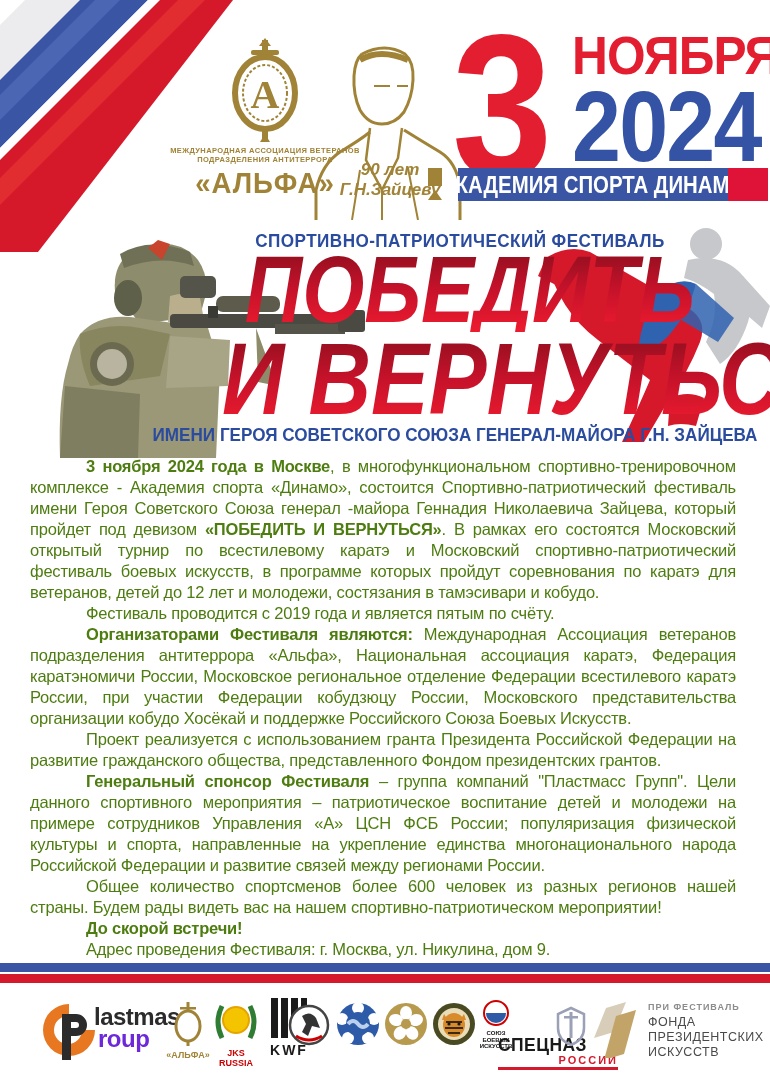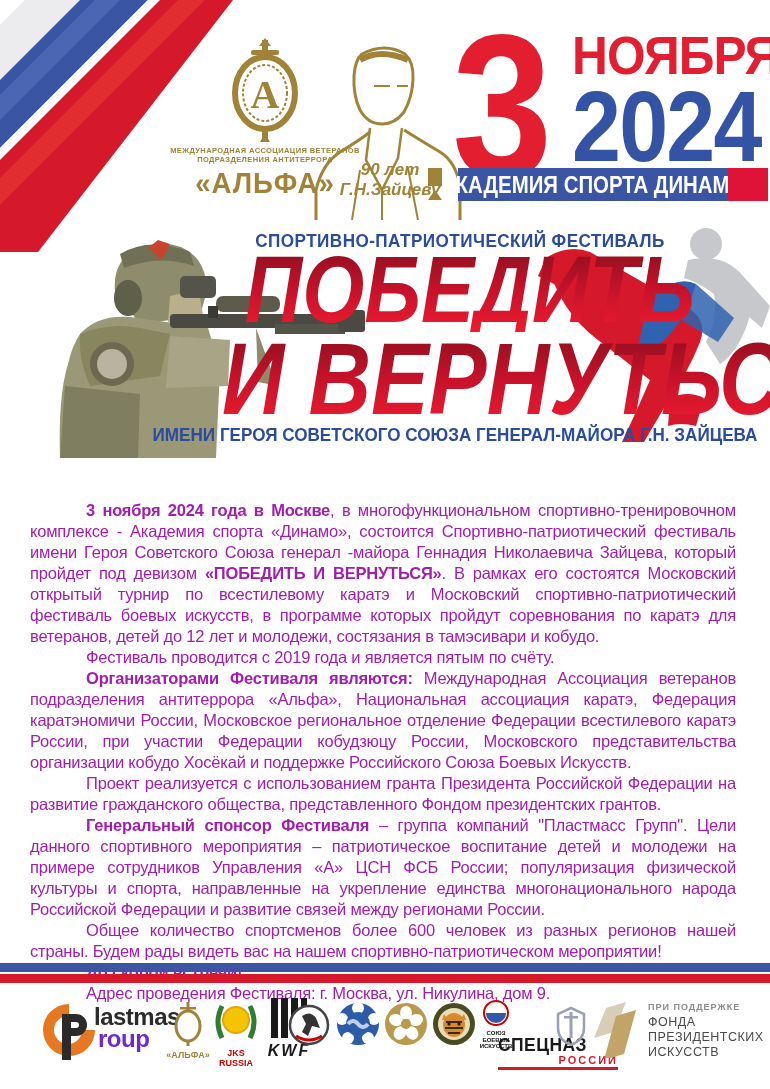--- a/index.html
+++ b/index.html
@@ -28,36 +28,36 @@
           font-size:19px;transform:scaleX(.9);transform-origin:center;letter-spacing:.5px;}
   .title{position:absolute;left:150px;top:248px;width:640px;text-align:center;font-style:italic;font-weight:800;
          white-space:nowrap;}
   .title .l1{font-size:94px;line-height:84px;display:inline-block;transform:scaleX(.85);}
   .title .l2{font-size:102px;line-height:94px;display:inline-block;transform:scaleX(.85) translateX(20px);}
   .grad-red{background:linear-gradient(180deg,#8f0f1e 0%,#c4122a 48%,#ee1b2f 100%);
             -webkit-background-clip:text;background-clip:text;color:transparent;}
   .subtitle{position:absolute;left:0;top:424px;width:910px;text-align:center;color:#2a4b9e;font-weight:bold;
             font-size:19px;transform:scaleX(.9);transform-origin:center;}
   
-  .copy{position:absolute;left:30px;top:456px;width:706px;color:#a21caf;font-size:16.5px;line-height:21px;
-        text-align:justify;letter-spacing:-.2px;margin-top:44px;}
+  .copy{position:absolute;left:30px;top:456px;width:706px;color:#4d7c0f;font-size:16.5px;line-height:21px;
+        text-align:justify;letter-spacing:-.2px;}
   .copy p{margin:0;text-indent:56px;}
   .copy .b{font-weight:bold;}
   
   .divider-blue{position:absolute;left:0;top:963px;width:770px;height:9px;background:#3a55a4;}
   .divider-red{position:absolute;left:0;top:974px;width:770px;height:9px;background:#d6182b;}
   
   .footer{position:absolute;left:0;top:990px;width:770px;height:90px;}
   .plastmass{position:absolute;left:38px;top:10px;display:flex;align-items:flex-start;}
   .pm-text{margin-left:-6px;margin-top:6px;line-height:22px;}
   .pm-text .t1{font-weight:bold;font-size:24px;color:#2b2b2b;letter-spacing:-.5px;}
   .pm-text .t2{font-weight:bold;font-size:24px;color:#6d28d9;letter-spacing:-.5px;margin-left:4px;}
   .logo{position:absolute;text-align:center;}
   .tinylabel{font-size:9px;font-weight:bold;color:#a08336;line-height:10px;}
-  .kwf-label{font-size:16px;font-weight:bold;color:#1a1a1a;letter-spacing:2px;font-style:italic;}
+  .kwf-label{font-size:14px;font-weight:bold;color:#1a1a1a;letter-spacing:2px;}
   .rsbi-lines{font-size:6px;font-weight:bold;color:#111;line-height:6.5px;}
   .specnaz{position:absolute;left:498px;top:22px;width:120px;margin-top:22px;}
   .specnaz .s1{font-size:19px;font-weight:800;color:#1a1a1a;letter-spacing:.5px;transform:scaleX(.92);transform-origin:left;}
   .specnaz .s2{font-size:11px;font-weight:bold;color:#d6182b;text-align:right;margin-top:-2px;letter-spacing:2px;}
   .specnaz .bar{height:3px;background:#d6182b;margin-top:1px;}
   .grants{position:absolute;left:592px;top:12px;display:flex;}
   .grants-text{margin-left:10px;}
   .grants-text .g1{font-size:9px;color:#8c8c8c;letter-spacing:1px;font-weight:bold;margin-bottom:3px;}
   .grants-text .g2{font-size:12.5px;color:#4a4a4a;font-weight:normal;line-height:15px;letter-spacing:.5px;}
 </style>
@@ -284,21 +284,21 @@
       <rect x="13.5" y="6" width="3" height="26" fill="#9aa0b5"></rect>
       <rect x="8" y="10" width="14" height="2.5" fill="#9aa0b5"></rect>
     </svg>
 
     <div class="grants">
       <svg width="46" height="56" viewBox="0 0 46 56">
         <polygon points="14,6 34,0 22,30 2,36" fill="#d8cdb8"></polygon>
         <polygon points="24,14 44,8 32,52 12,58" fill="#c2a368"></polygon>
       </svg>
       <div class="grants-text">
-        <div class="g1">ПРИ ПОДДЕРЖКЕ</div>
+        <div class="g1">ПРИ ФЕСТИВАЛЬ</div>
         <div class="g2">ФОНДА</div>
         <div class="g2">ПРЕЗИДЕНТСКИХ</div>
         <div class="g2">ИСКУССТВ</div>
       </div>
     </div>
 
   </div>
 </div>
 
 </body></html>

